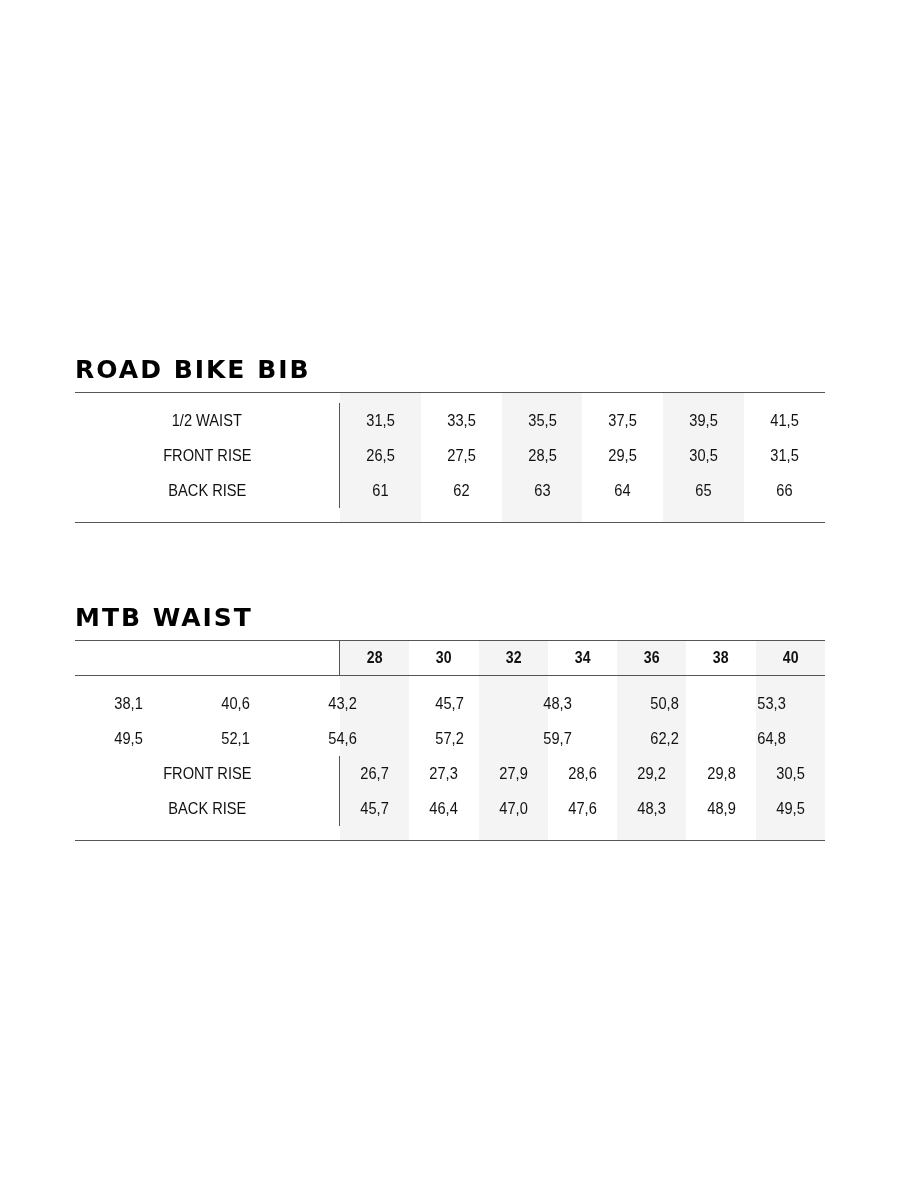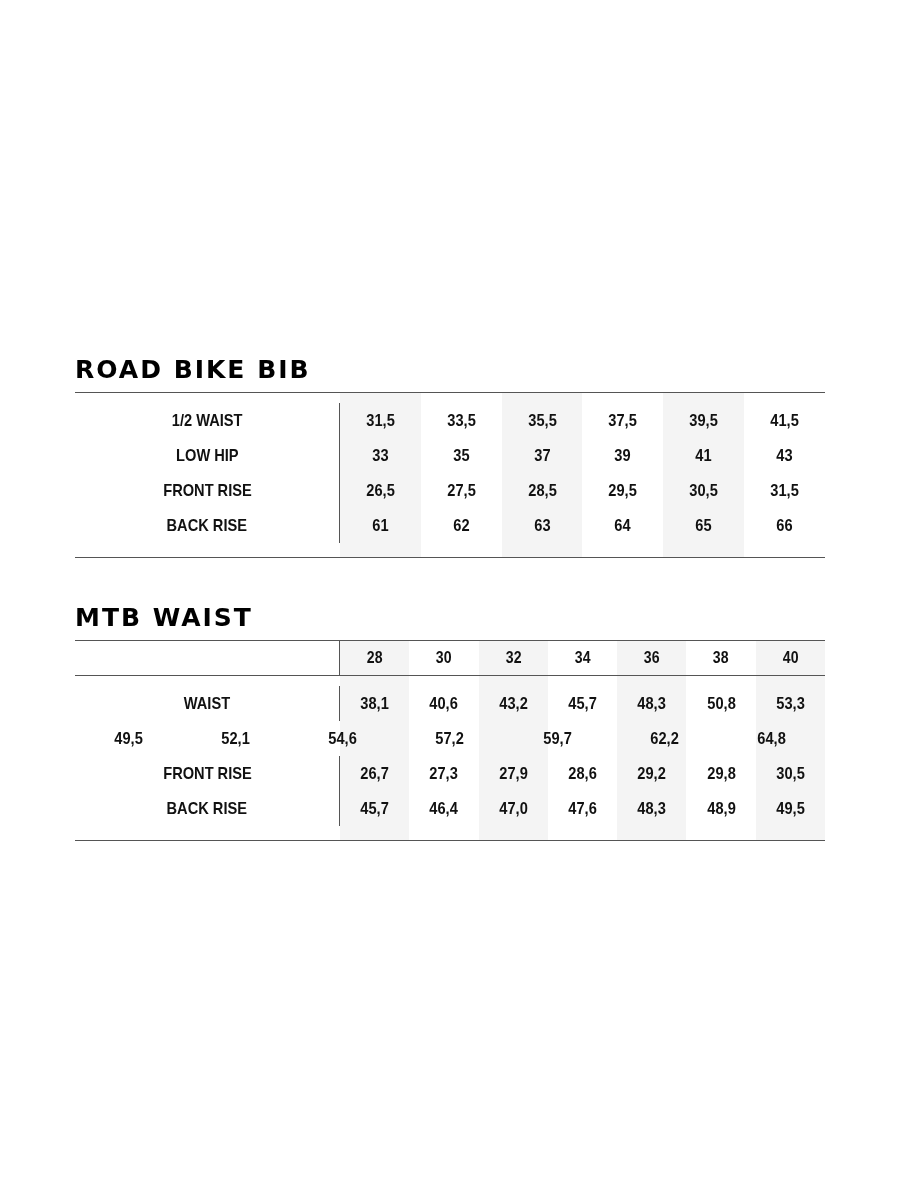--- a/index.html
+++ b/index.html
@@ -6,21 +6,21 @@
   body{width:900px;height:1200px;position:relative;font-family:"Liberation Sans",sans-serif;color:#111;overflow:hidden;}
   .section{position:absolute;left:75px;width:750px;}
   .title{font-family:"DejaVu Sans",sans-serif;font-weight:bold;font-size:25px;letter-spacing:2px;color:#000000;margin:0;height:34px;line-height:34px;}
   .tbl{position:relative;border-top:1.5px solid #555;border-bottom:1.5px solid #555;}
   .row{display:flex;}
   .head{height:34px;border-bottom:1.5px solid #555;}
   .labelcol{width:264px;border-right:1.5px solid #555;text-align:center;flex:none;}
   .cell{flex:1;text-align:center;font-stretch:condensed;}
   .head .cell{font-weight:bold;font-size:16px;line-height:34px;transform:scaleX(0.88);}
   .body-rows{padding-top:10px;padding-bottom:14px;}
-  .drow{height:35px;font-weight:bold;}
+  .drow{height:35px;}
   .drow .labelcol,.drow .cell{font-size:17px;line-height:35px;}
   .drow .labelcol span,.drow .cell span{display:inline-block;transform:scaleX(0.86);}
   .shade{background:#f4f4f4;}
   .cols{position:absolute;left:265px;right:0;top:0;bottom:0;display:flex;pointer-events:none;}
   .cols div{flex:1;}
 </style>
 </head>
 <body>
 
 <div class="section" style="top:353px;">
@@ -36,29 +36,20 @@
     </div>
     <div class="body-rows" style="position:relative;">
       <div class="row drow">
         <div class="labelcol"><span>1/2 WAIST</span></div>
         <div class="cell"><span>31,5</span></div>
         <div class="cell"><span>33,5</span></div>
         <div class="cell"><span>35,5</span></div>
         <div class="cell"><span>37,5</span></div>
         <div class="cell"><span>39,5</span></div>
         <div class="cell"><span>41,5</span></div>
-      </div>
-      <div class="row drow">
-        <div class="labelcol"><span>LOW HIP</span></div>
-        <div class="cell"><span>33</span></div>
-        <div class="cell"><span>35</span></div>
-        <div class="cell"><span>37</span></div>
-        <div class="cell"><span>39</span></div>
-        <div class="cell"><span>41</span></div>
-        <div class="cell"><span>43</span></div>
       </div>
       <div class="row drow">
         <div class="labelcol"><span>FRONT RISE</span></div>
         <div class="cell"><span>26,5</span></div>
         <div class="cell"><span>27,5</span></div>
         <div class="cell"><span>28,5</span></div>
         <div class="cell"><span>29,5</span></div>
         <div class="cell"><span>30,5</span></div>
         <div class="cell"><span>31,5</span></div>
       </div>
@@ -92,21 +83,20 @@
       <div class="cell">28</div>
       <div class="cell">30</div>
       <div class="cell">32</div>
       <div class="cell">34</div>
       <div class="cell">36</div>
       <div class="cell">38</div>
       <div class="cell">40</div>
     </div>
     <div class="body-rows" style="position:relative;">
       <div class="row drow">
-        <div class="labelcol"><span>WAIST</span></div>
         <div class="cell"><span>38,1</span></div>
         <div class="cell"><span>40,6</span></div>
         <div class="cell"><span>43,2</span></div>
         <div class="cell"><span>45,7</span></div>
         <div class="cell"><span>48,3</span></div>
         <div class="cell"><span>50,8</span></div>
         <div class="cell"><span>53,3</span></div>
       </div>
       <div class="row drow">
         <div class="cell"><span>49,5</span></div>

